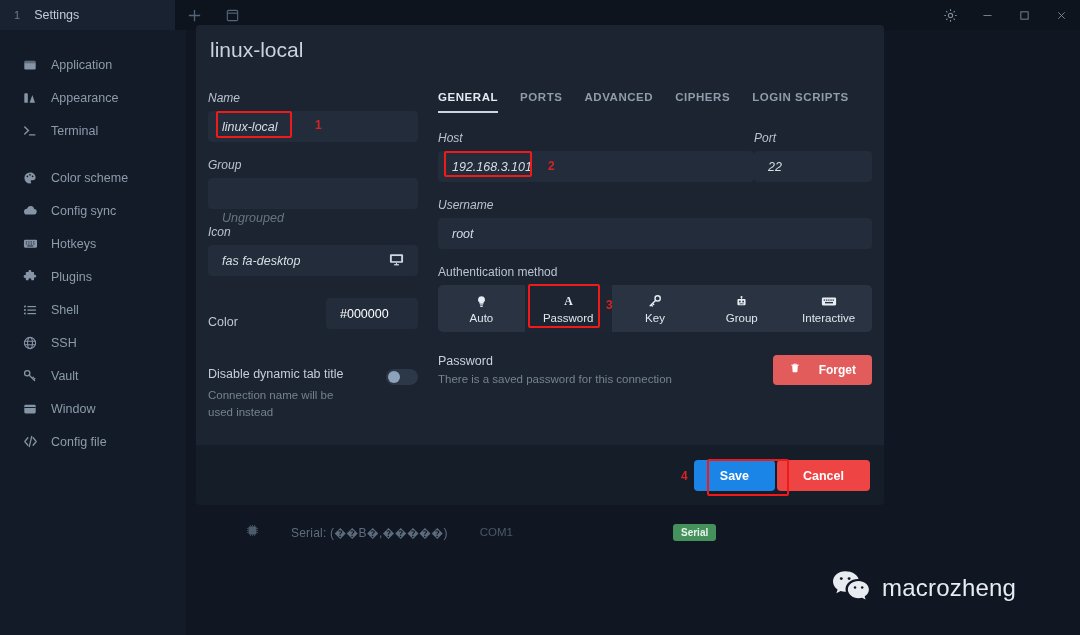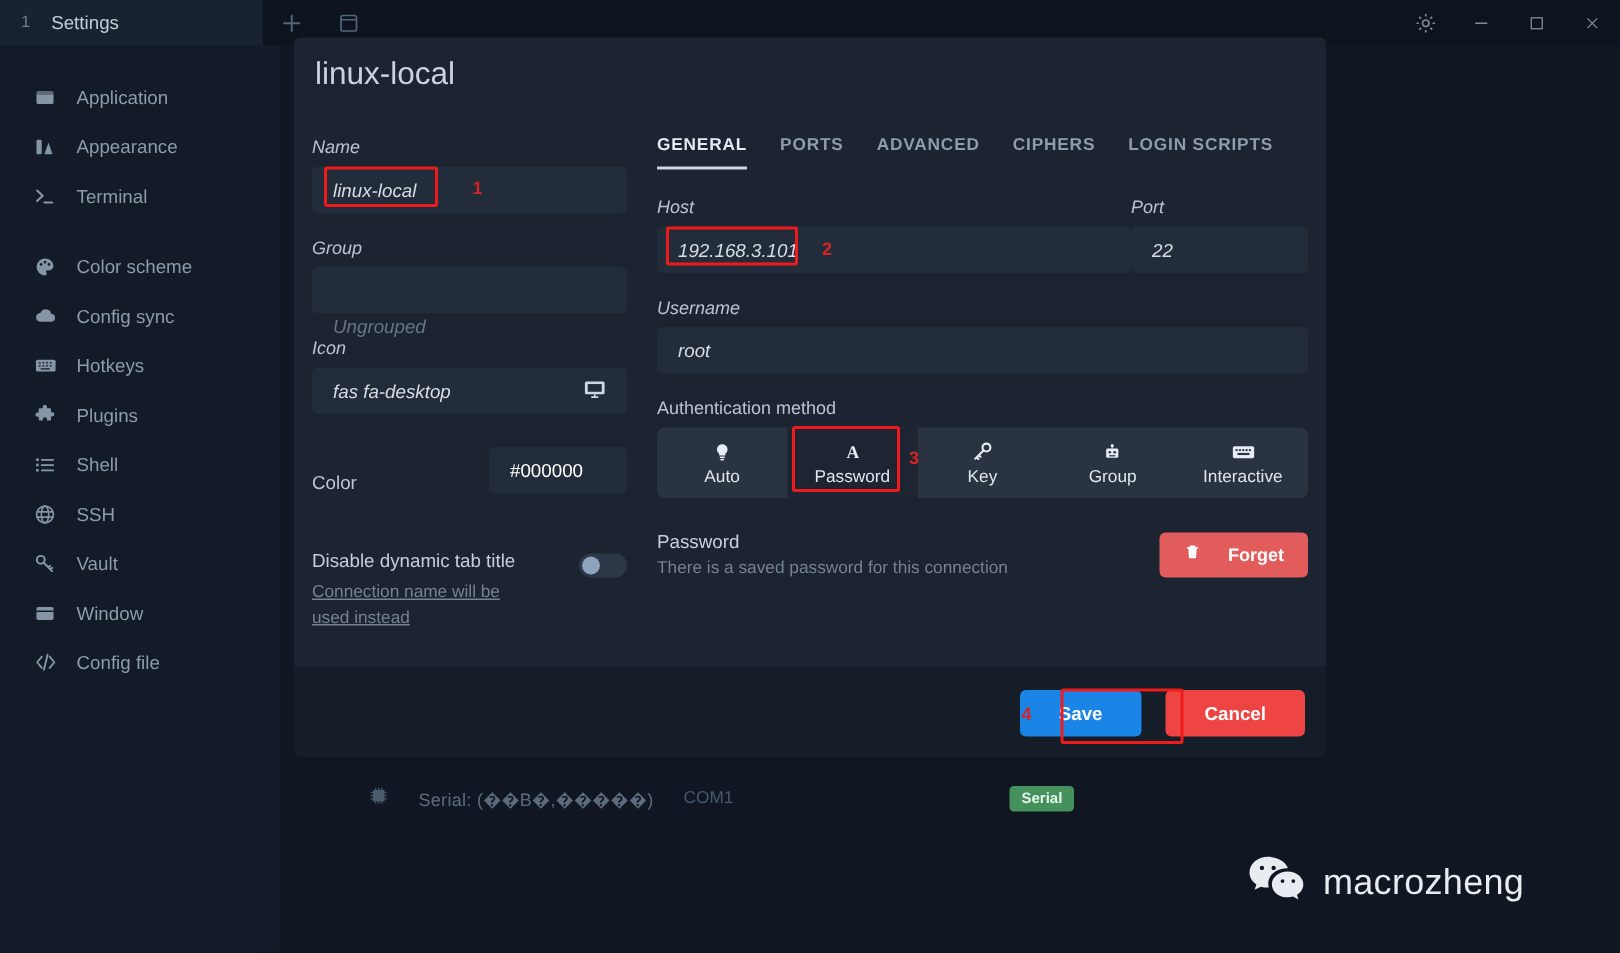--- a/index.html
+++ b/index.html
@@ -70,21 +70,21 @@
     flex: 0 0 16px;
   }
   .side-gap { height: 14px; }
 
   
   .statusbar {
     position: absolute; left: 186px; top: 508px;
     width: 894px; height: 48px;
     display: flex; align-items: center;
     padding-left: 60px;
-    gap: 20px;
+    gap: 32px;
   }
   .status-ico { color: #4c5b6c; font-size: 13px; }
   .status-text { font-size: 12px; color: #5d6c7d; letter-spacing: .2px; }
   .status-com { font-size: 11.5px; color: #4a5867; }
   .status-badge {
     position: absolute; left: 487px;
     background: #44915b; color: #e8f5ec;
     font-size: 10px; font-weight: bold;
     padding: 3px 8px; border-radius: 3px;
   }
@@ -135,21 +135,21 @@
   .color-lbl { font-size: 12.5px; color: #bcc7d3; width: 102px; }
   .color-inp {
     flex: 1; height: 31px; background: #222c3a; border-radius: 4px;
     display: flex; align-items: center; padding: 0 14px;
     font-size: 12.5px; color: #ffffff;
   }
 
   .toggle-row { display: flex; align-items: flex-start; margin-top: 38px; gap: 10px; }
   .toggle-texts { flex: 1; }
   .toggle-title { font-size: 12.5px; color: #c5cfda; margin-bottom: 6px; }
-  .toggle-sub { font-size: 11.5px; color: #76828f; line-height: 17px; width: 152px; text-decoration: underline; }
+  .toggle-sub { font-size: 11.5px; color: #76828f; line-height: 17px; width: 152px; }
   .switch {
     width: 32px; height: 16px; border-radius: 9px;
     background: #2c3848; position: relative; margin-top: 2px;
     flex: 0 0 32px;
   }
   .switch .knob {
     position: absolute; left: 2px; top: 2px;
     width: 12px; height: 12px; border-radius: 50%;
     background: #8da2bb;
   }
@@ -187,21 +187,21 @@
   .pw-sub { font-size: 11.5px; color: #76828f; }
   .btn-forget {
     background: #e25c5c; color: #fff; font-size: 12px; font-weight: bold;
     height: 30px; border-radius: 4px; border: 0;
     padding: 0 16px; display: flex; align-items: center; gap: 18px;
   }
 
   
   .foot-inner {
     position: absolute; right: 14px; top: 15px;
-    display: flex; align-items: center; gap: 16px;
+    display: flex; align-items: center; gap: 2px;
   }
   .btn {
     height: 31px; border: 0; border-radius: 4px;
     font-size: 12.5px; font-weight: bold; color: #fff;
     padding: 0 26px;
   }
   .btn-save { background: #1b84e7; }
   .btn-cancel { background: #ef4444; }
 
   

